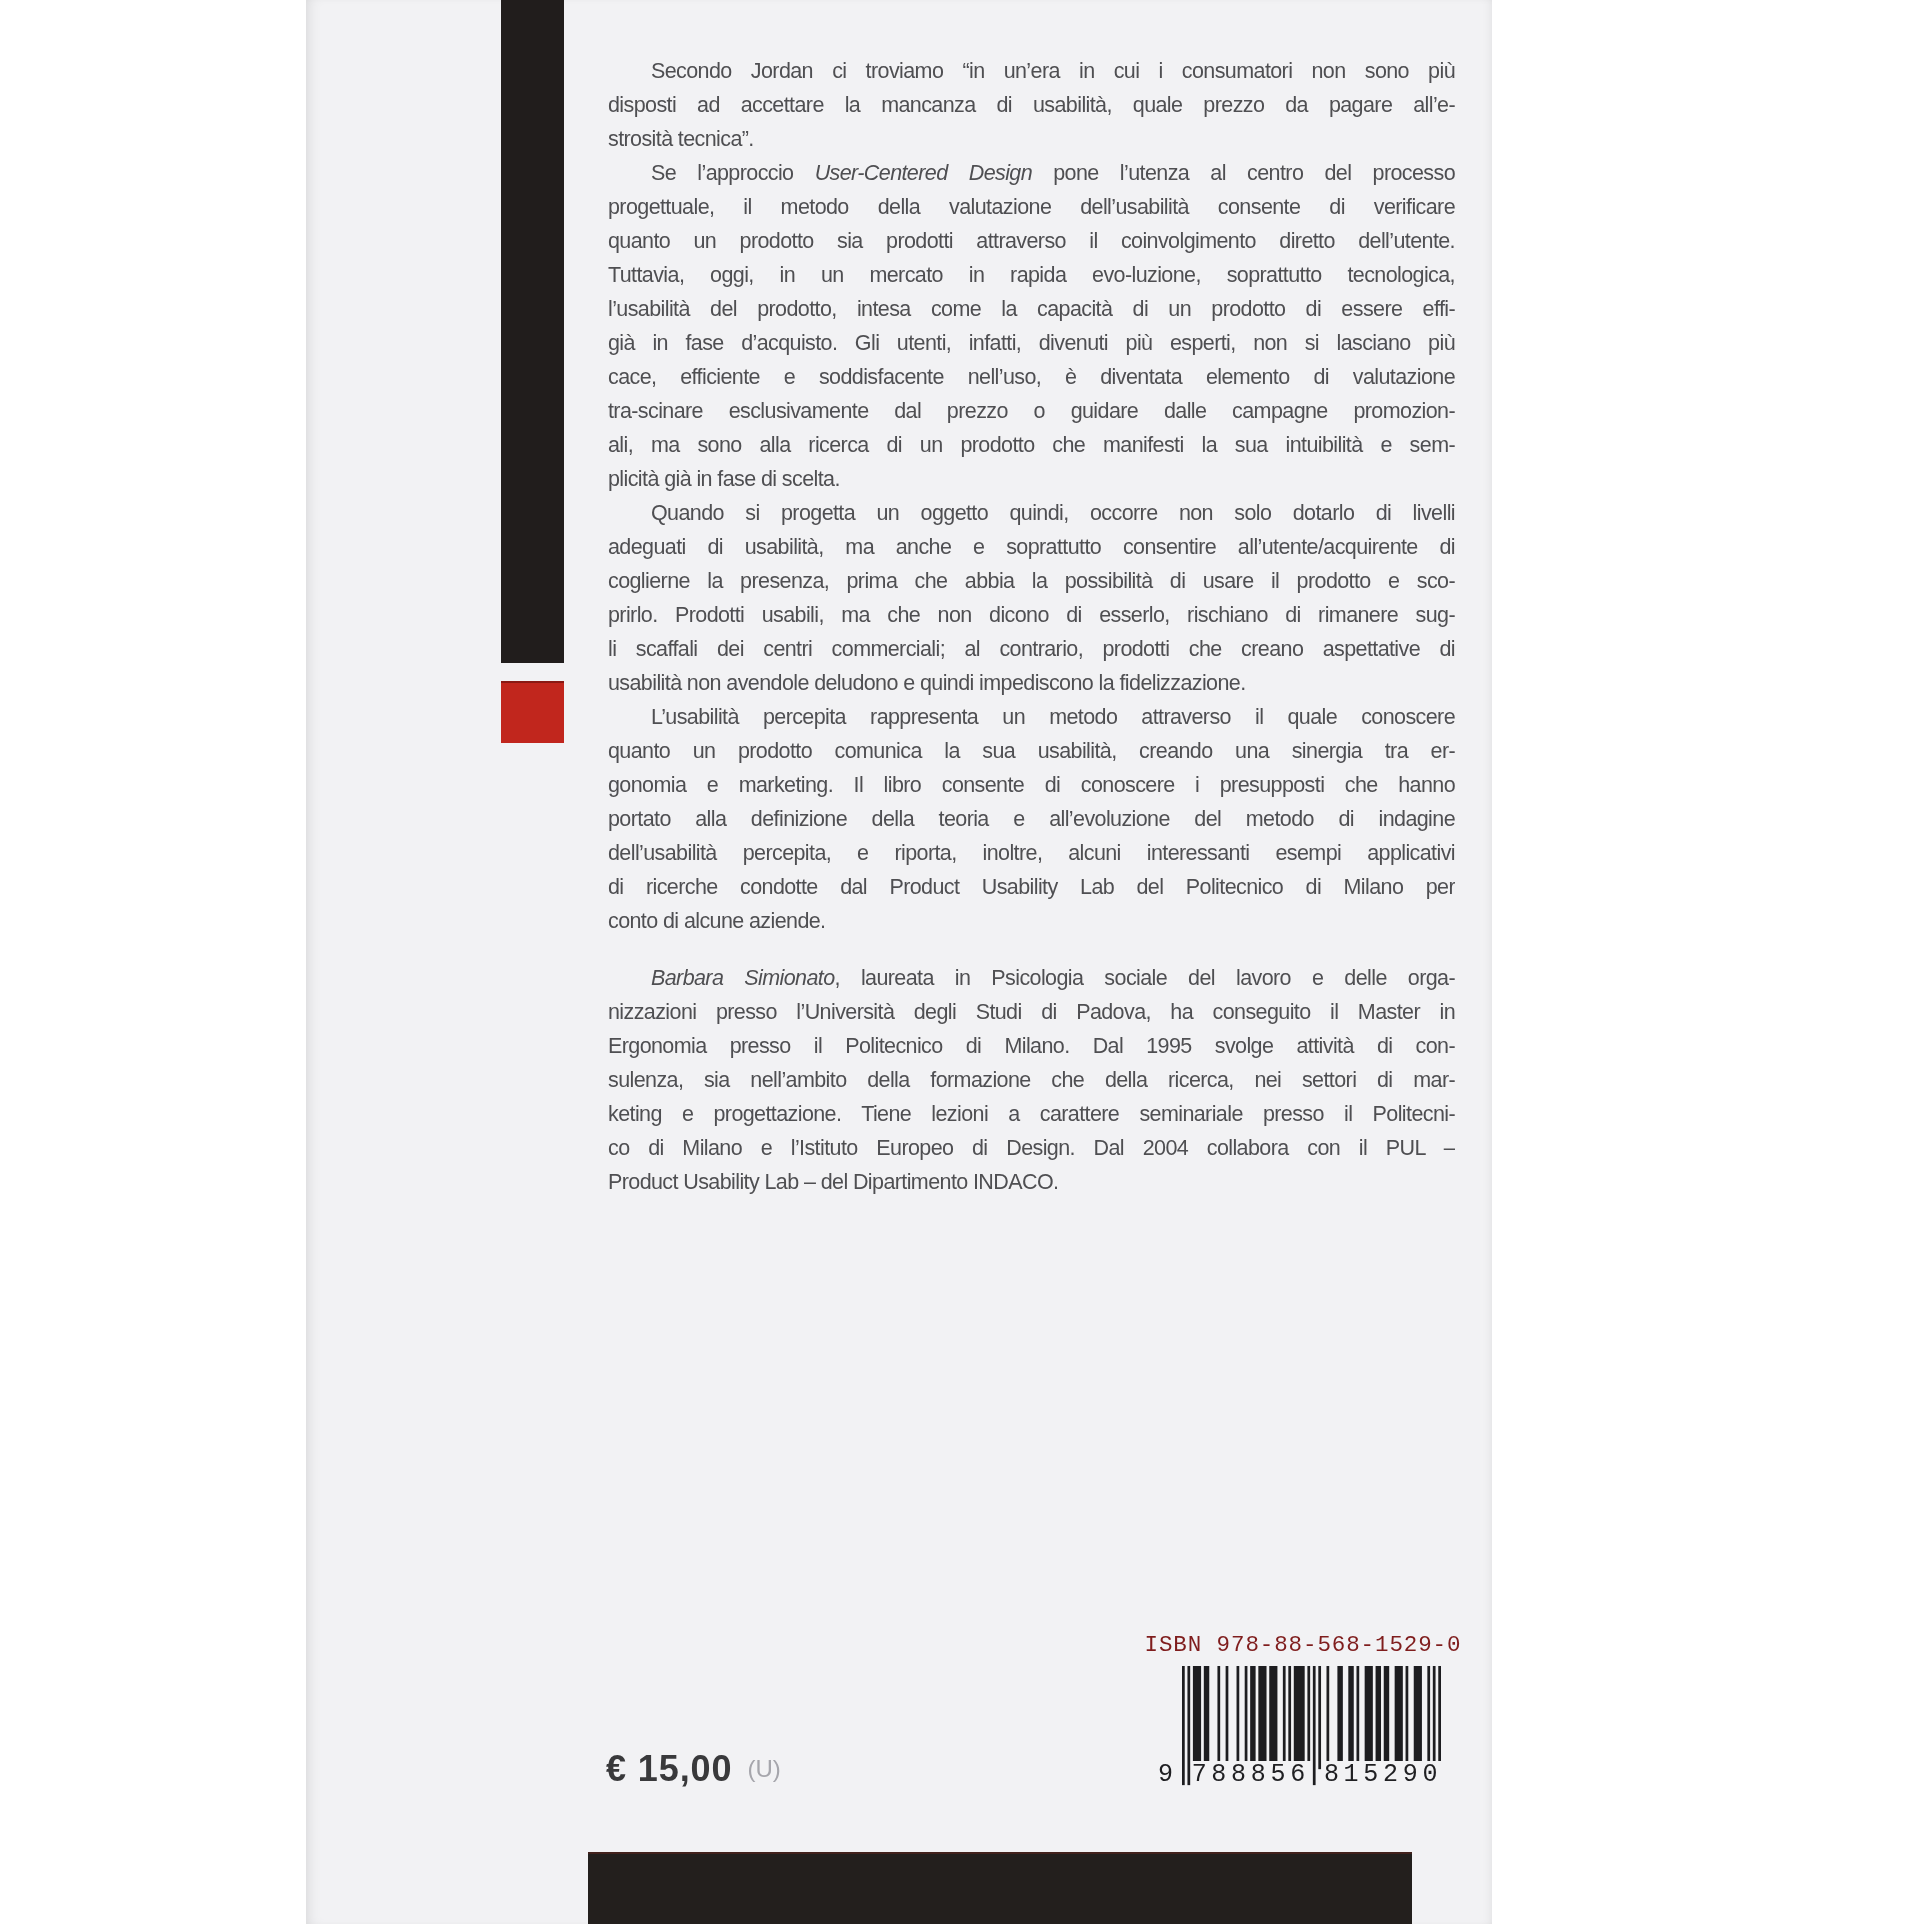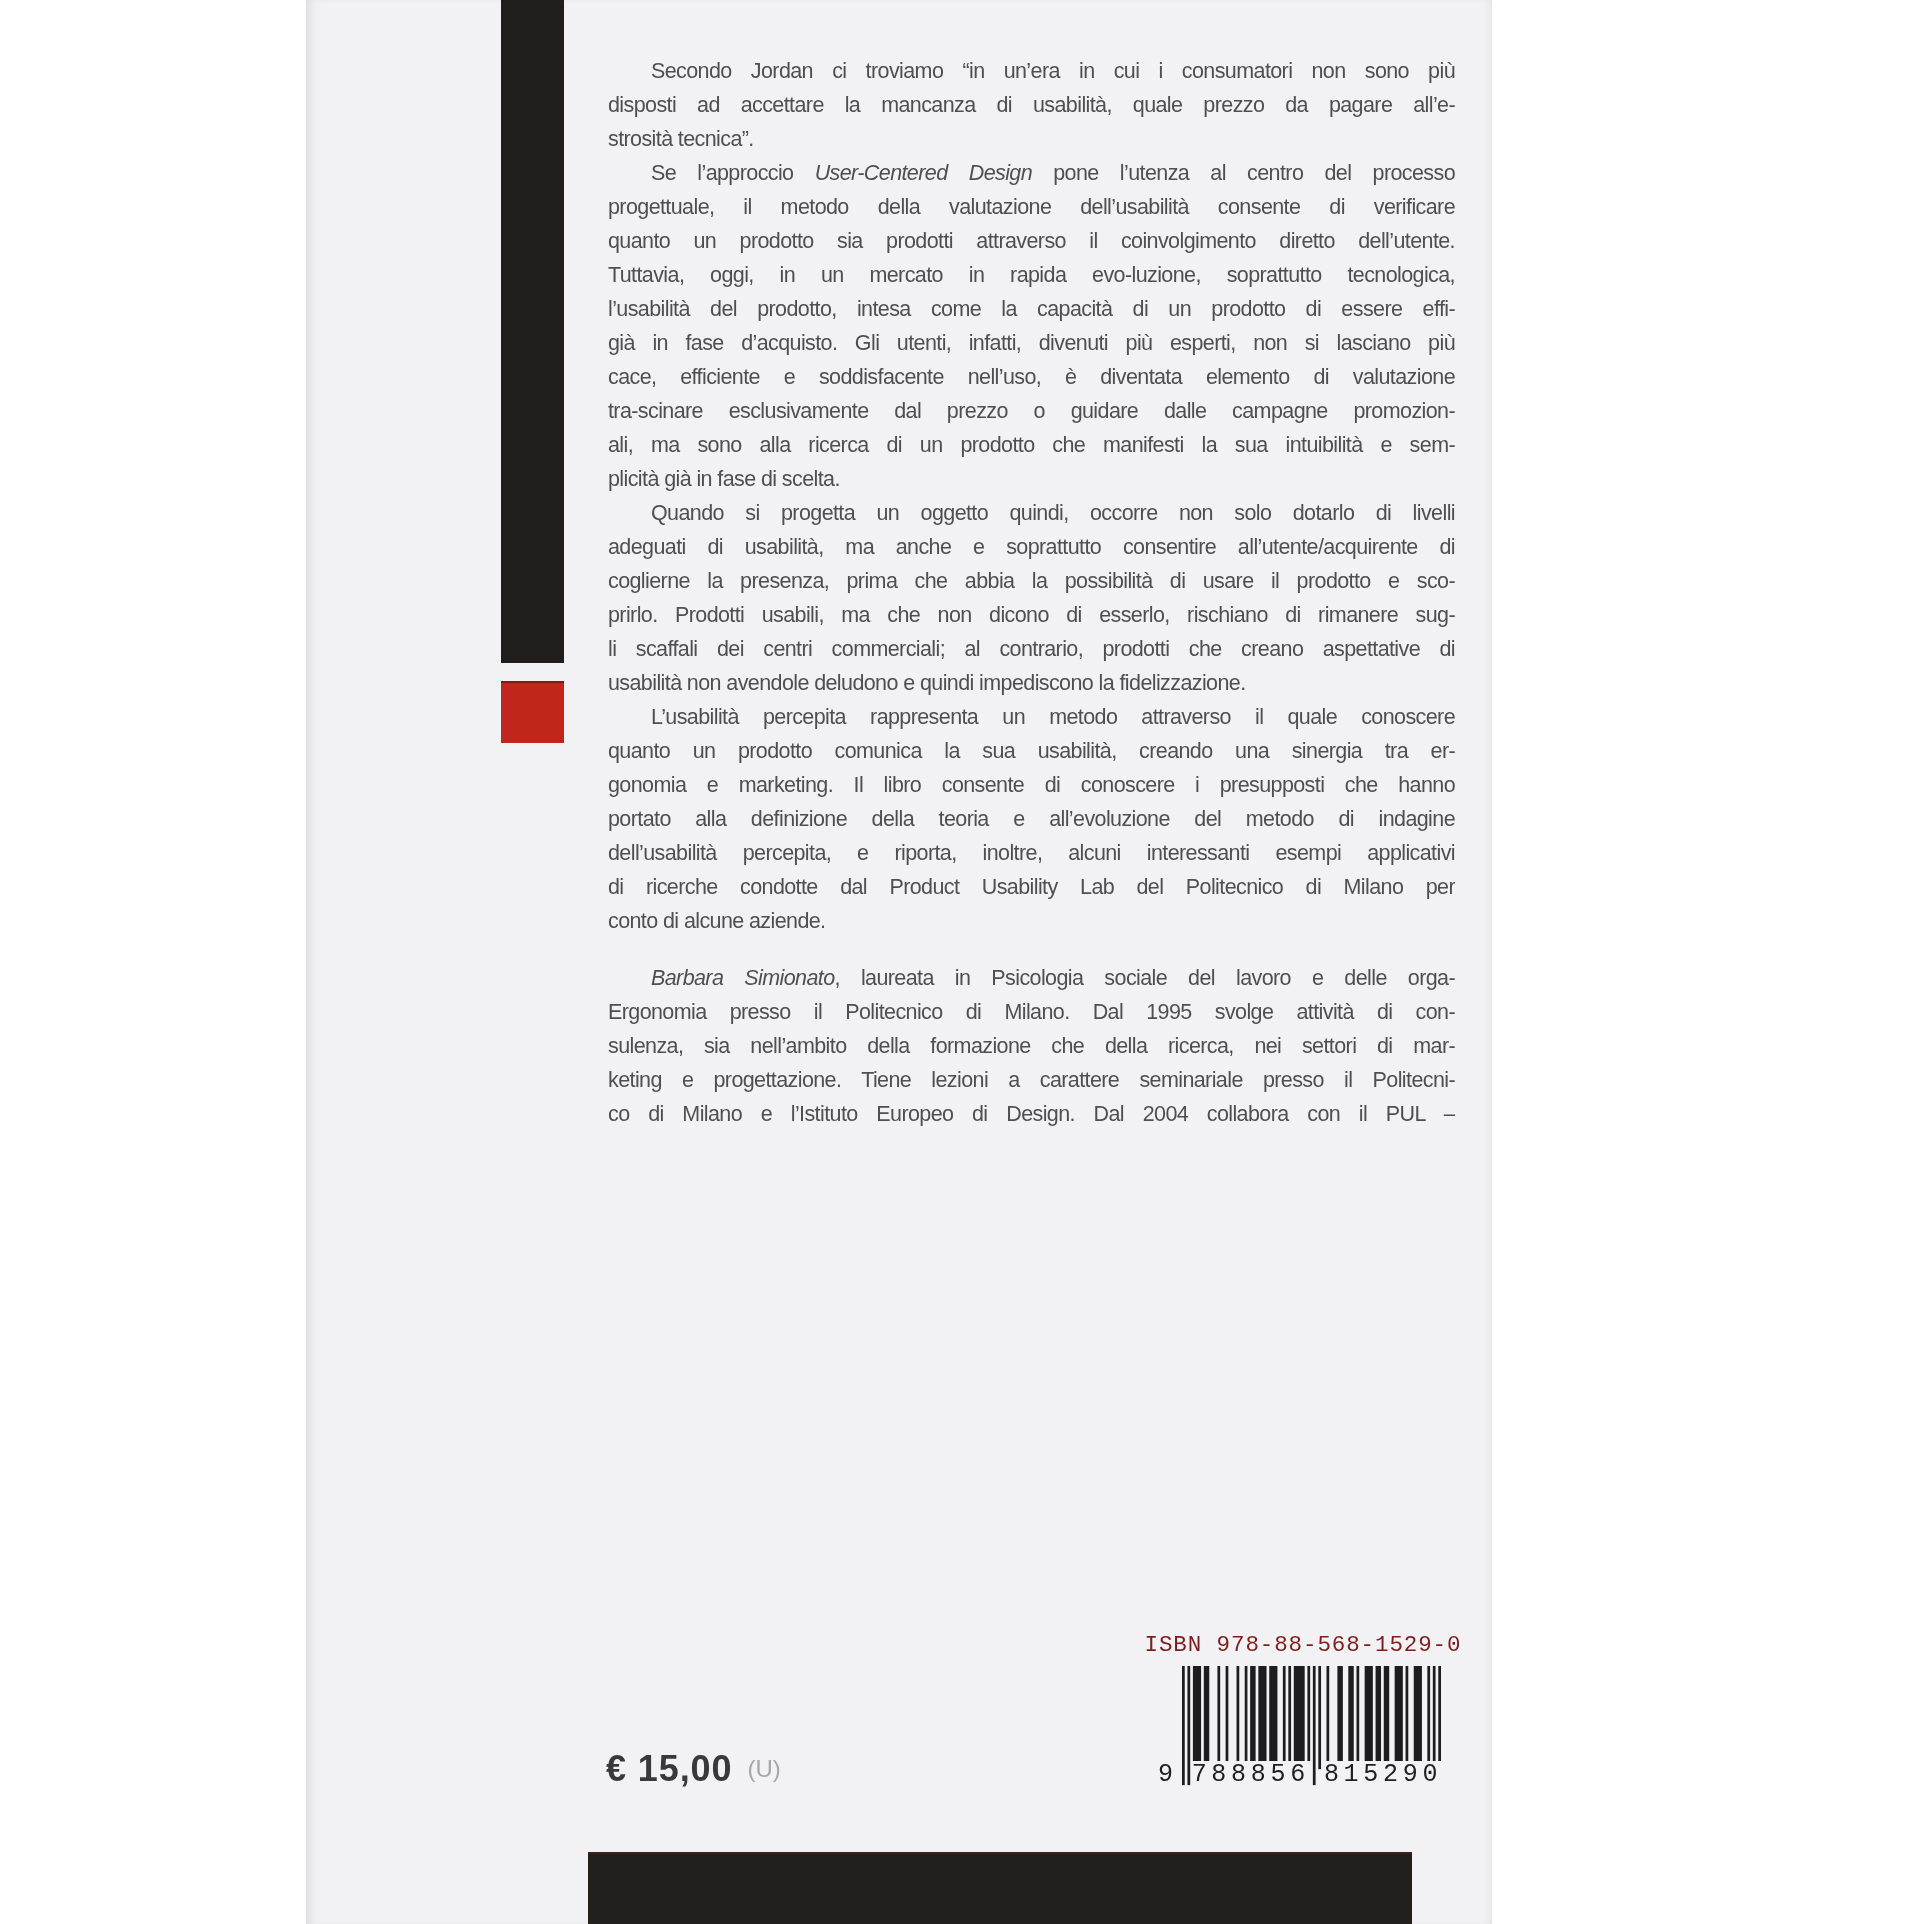--- a/index.html
+++ b/index.html
@@ -96,24 +96,26 @@
 
       <div class="ln ind">L’usabilità percepita rappresenta un metodo attraverso il quale conoscere</div>
       <div class="ln">quanto un prodotto comunica la sua usabilità, creando una sinergia tra er-</div>
       <div class="ln">gonomia e marketing. Il libro consente di conoscere i presupposti che hanno</div>
       <div class="ln">portato alla definizione della teoria e all’evoluzione del metodo di indagine</div>
       <div class="ln">dell’usabilità percepita, e riporta, inoltre, alcuni interessanti esempi applicativi</div>
       <div class="ln">di ricerche condotte dal Product Usability Lab del Politecnico di Milano per</div>
       <div class="ln end">conto di alcune aziende.</div>
 
       <div class="ln ind gap"><em>Barbara Simionato</em><span>, laureata in Psicologia sociale del lavoro e delle orga-</span></div>
+      <div class="ln">nizzazioni presso l’Università degli Studi di Padova, ha conseguito il Master in</div>
       <div class="ln">Ergonomia presso il Politecnico di Milano. Dal 1995 svolge attività di con-</div>
       <div class="ln">sulenza, sia nell’ambito della formazione che della ricerca, nei settori di mar-</div>
       <div class="ln">keting e progettazione. Tiene lezioni a carattere seminariale presso il Politecni-</div>
       <div class="ln">co di Milano e l’Istituto Europeo di Design. Dal 2004 collabora con il PUL –</div>
+      <div class="ln end">Product Usability Lab – del Dipartimento INDACO.</div>
     </div>
 
     <div class="isbn">ISBN 978-88-568-1529-0</div>
 
     <svg class="barcode" id="barcode" viewBox="0 0 276 129" preserveAspectRatio="none" xmlns="http://www.w3.org/2000/svg">
         <rect x="0.00" y="0" width="2.91" height="127"></rect>
         <rect x="5.81" y="0" width="2.91" height="127"></rect>
         <rect x="11.62" y="0" width="8.72" height="110"></rect>
         <rect x="23.24" y="0" width="5.81" height="110"></rect>
         <rect x="37.77" y="0" width="2.91" height="110"></rect>

